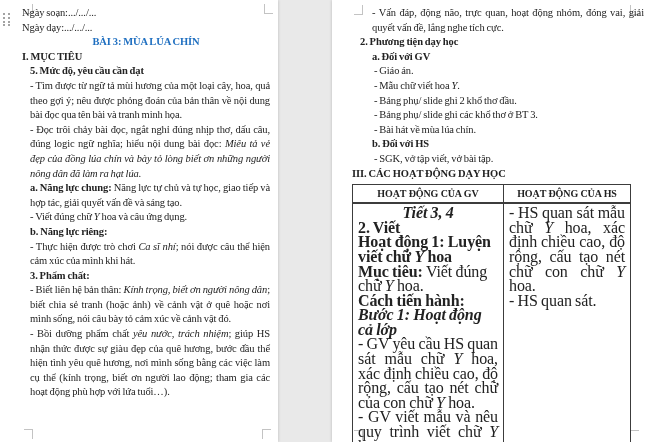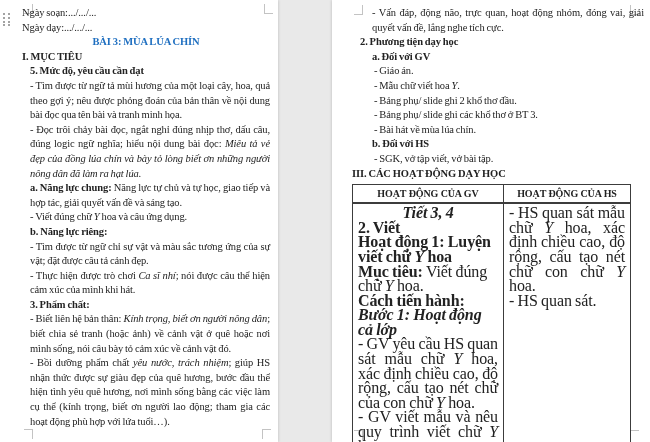--- a/index.html
+++ b/index.html
@@ -73,21 +73,20 @@
         <div class="para"><span>Ngày soạn:.../.../...</span></div>
         <div class="para"><span>Ngày dạy:.../.../...</span></div>
         <div class="para title"><span class="b">BÀI 3: MÙA LÚA CHÍN</span></div>
         <div class="para"><span class="b">I. MỤC TIÊU</span></div>
         <div class="para i1"><span class="b">5. Mức độ, yêu cầu cần đạt</span></div>
         <div class="para i1 j"><span>- Tìm được từ ngữ tả mùi hương của một loại cây, hoa, quả theo gợi ý; nêu được phỏng đoán của bản thân về nội dung bài đọc qua tên bài và tranh minh họa.</span></div>
         <div class="para i1 j"><span>- Đọc trôi chảy bài đọc, ngắt nghỉ đúng nhịp thơ, dấu câu, đúng logic ngữ nghĩa; hiểu nội dung bài đọc: </span><span class="i">Miêu tả vẻ đẹp của đồng lúa chín và bày tỏ lòng biết ơn những người nông dân đã làm ra hạt lúa.</span></div>
         <div class="para i1 j"><span class="b">a. Năng lực chung: </span><span>Năng lực tự chủ và tự học, giao tiếp và hợp tác, giải quyết vấn đề và sáng tạo.</span></div>
         <div class="para i1"><span>- Viết đúng chữ </span><span class="i">Y</span><span> hoa và câu ứng dụng.</span></div>
         <div class="para i1"><span class="b">b. Năng lực riêng:</span></div>
-        <div class="para i1 j"><span>- Tìm được từ ngữ chỉ sự vật và màu sắc tương ứng của sự vật; đặt được câu tả cảnh đẹp.</span></div>
         <div class="para i1 j"><span>- Thực hiện được trò chơi </span><span class="i">Ca sĩ nhí</span><span>; nói được câu thể hiện cảm xúc của mình khi hát.</span></div>
         <div class="para i1"><span class="b">3. Phẩm chất:</span></div>
         <div class="para i1 j"><span>- Biết liên hệ bản thân: </span><span class="i">Kính trọng, biết ơn người nông dân</span><span>; biết chia sẻ tranh (hoặc ảnh) về cảnh vật ở quê hoặc nơi mình sống, nói câu bày tỏ cảm xúc về cảnh vật đó.</span></div>
         <div class="para i1 j"><span>- Bồi dưỡng phẩm chất </span><span class="i">yêu nước, trách nhiệm</span><span>; giúp HS nhận thức được sự giàu đẹp của quê hương, bước đầu thể hiện tình yêu quê hương, nơi mình sống bằng các việc làm cụ thể (kính trọng, biết ơn người lao động; tham gia các hoạt động phù hợp với lứa tuổi…).</span></div>
       </div>
   </div>
 
   <div class="page right">
     <div class="crop tl"></div>
     <div class="crop tr"></div>

